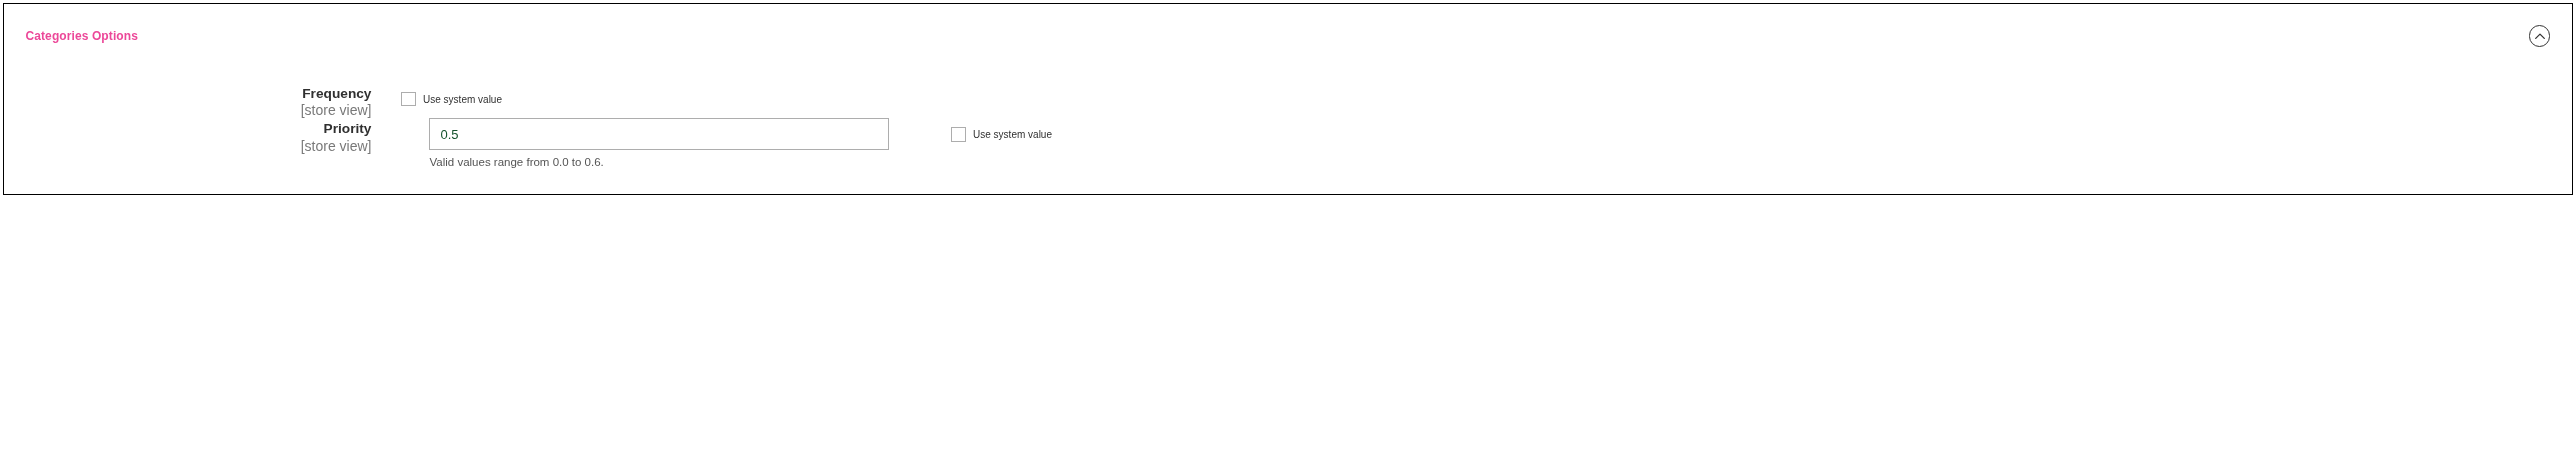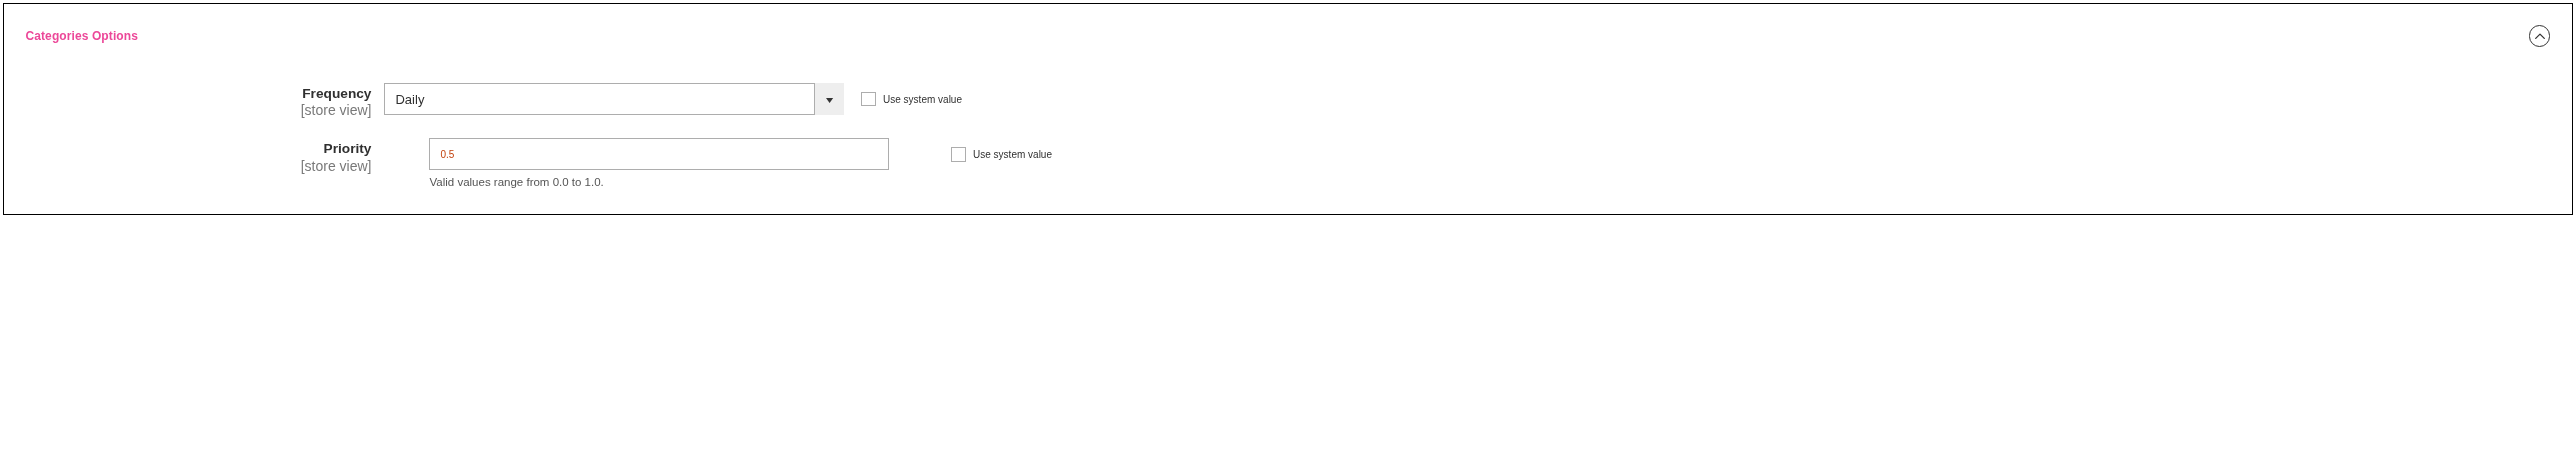--- a/index.html
+++ b/index.html
@@ -37,21 +37,20 @@
     align-items: center;
     justify-content: center;
     cursor: pointer;
     background: #fff;
   }
   .collapse-btn svg { display: block; }
 
   .form-row {
     display: flex;
     align-items: flex-start;
-    margin-bottom: 20px;
   }
   .form-row:last-child { margin-bottom: 0; gap: 45px; }
 
   .label-col {
     width: 359px;
     text-align: right;
     padding-right: 13px;
     padding-top: 2.9px;
   }
   .field-label {
@@ -95,22 +94,22 @@
     display: flex;
     align-items: center;
     justify-content: center;
     pointer-events: none;
   }
   .text-input {
     width: 100%;
     height: 32px;
     padding: 0 10px;
     border: 0.7px solid #adadad;
-    font-size: 10px;
-    color: #c2410c;
+    font-size: 13px;
+    color: #14532d;
     background: #fff;
   }
   .field-hint {
     font-size: 11.5px;
     color: #555;
     margin-top: 5.8px;
   }
 
   .extra-col {
     padding-left: 17px;
@@ -146,48 +145,34 @@
           </svg>
       </span>
     </div>
   </div>
 
   <div class="form-row">
     <div class="label-col">
       <div class="field-label">Frequency</div>
       <div class="field-scope">[store view]</div>
     </div>
-    <div class="control-col">
-      <div class="select-wrap">
-        <select>
-          <option>Daily</option>
-        </select>
-        <div class="select-caret">
-          <span>
-            <svg width="7.2" height="5" viewBox="0 0 10 7">
-                <path d="M0 0 L10 0 L5 7 Z" fill="#333"></path>
-              </svg>
-          </span>
-        </div>
-      </div>
-    </div>
     <div class="extra-col">
       <span class="chk"></span>
       <span class="chk-label">Use system value</span>
     </div>
   </div>
 
   <div class="form-row">
     <div class="label-col">
       <div class="field-label">Priority</div>
       <div class="field-scope">[store view]</div>
     </div>
     <div class="control-col">
       <input type="text" class="text-input" value="0.5" style="">
-      <div class="field-hint">Valid values range from 0.0 to 1.0.</div>
+      <div class="field-hint">Valid values range from 0.0 to 0.6.</div>
     </div>
     <div class="extra-col">
       <span class="chk"></span>
       <span class="chk-label">Use system value</span>
     </div>
   </div>
 </div>
 
 
 </body></html>

